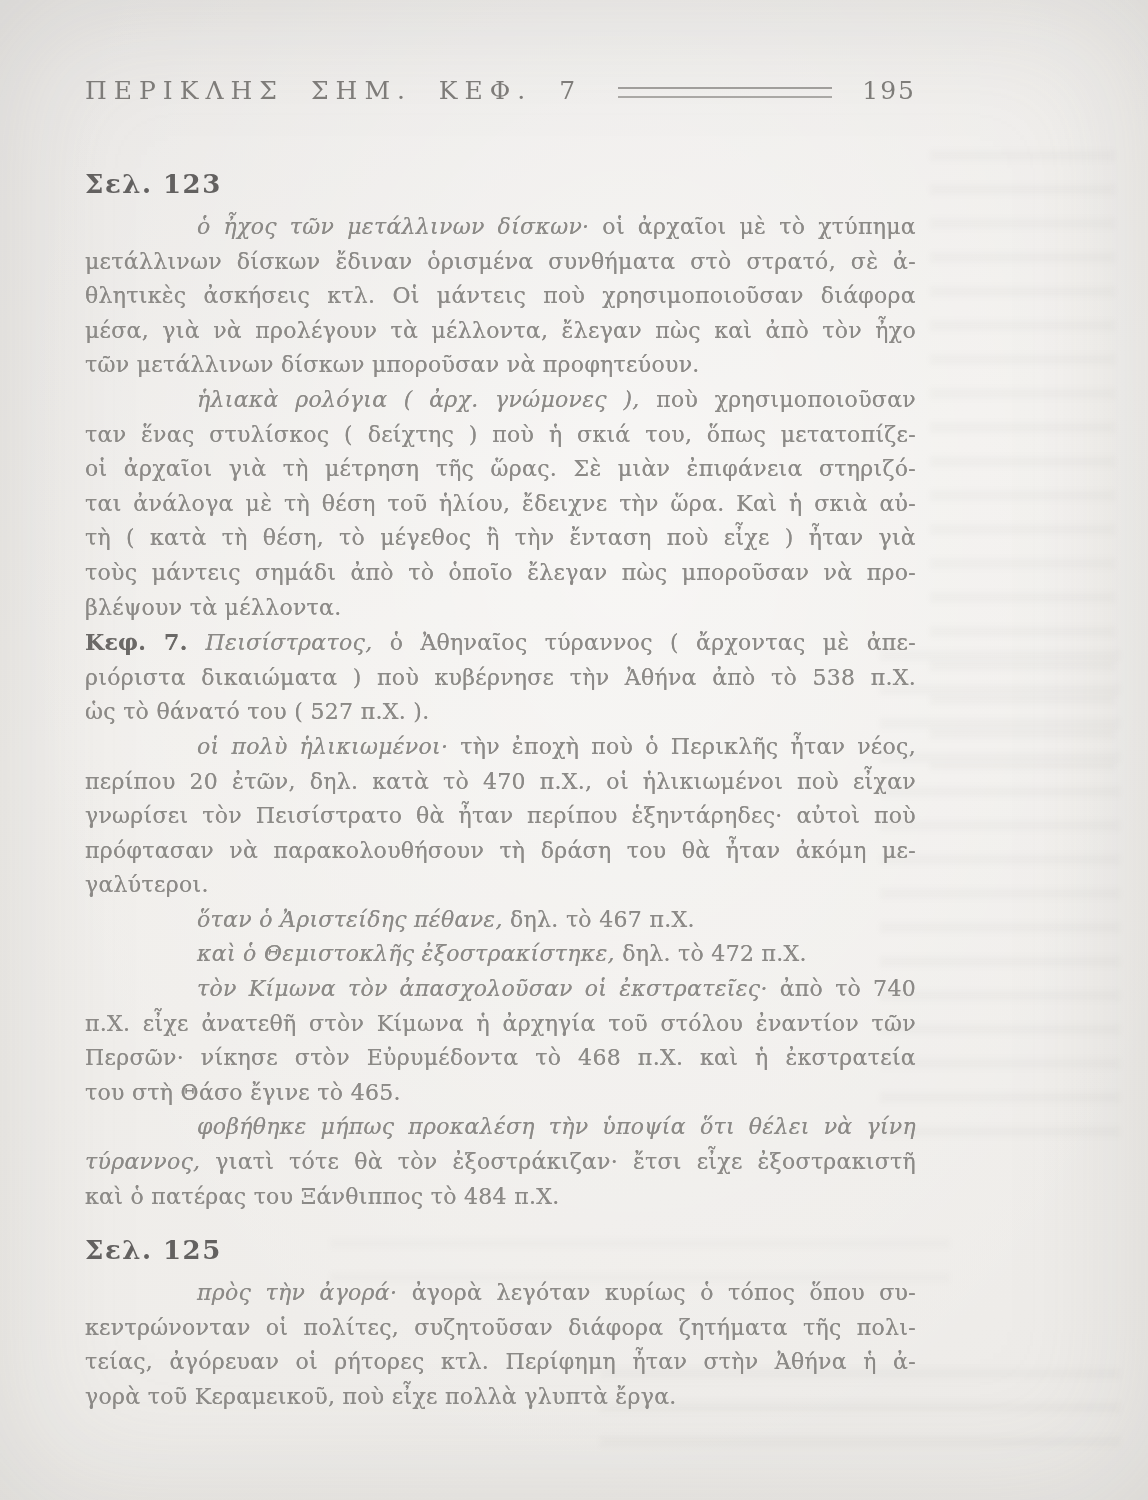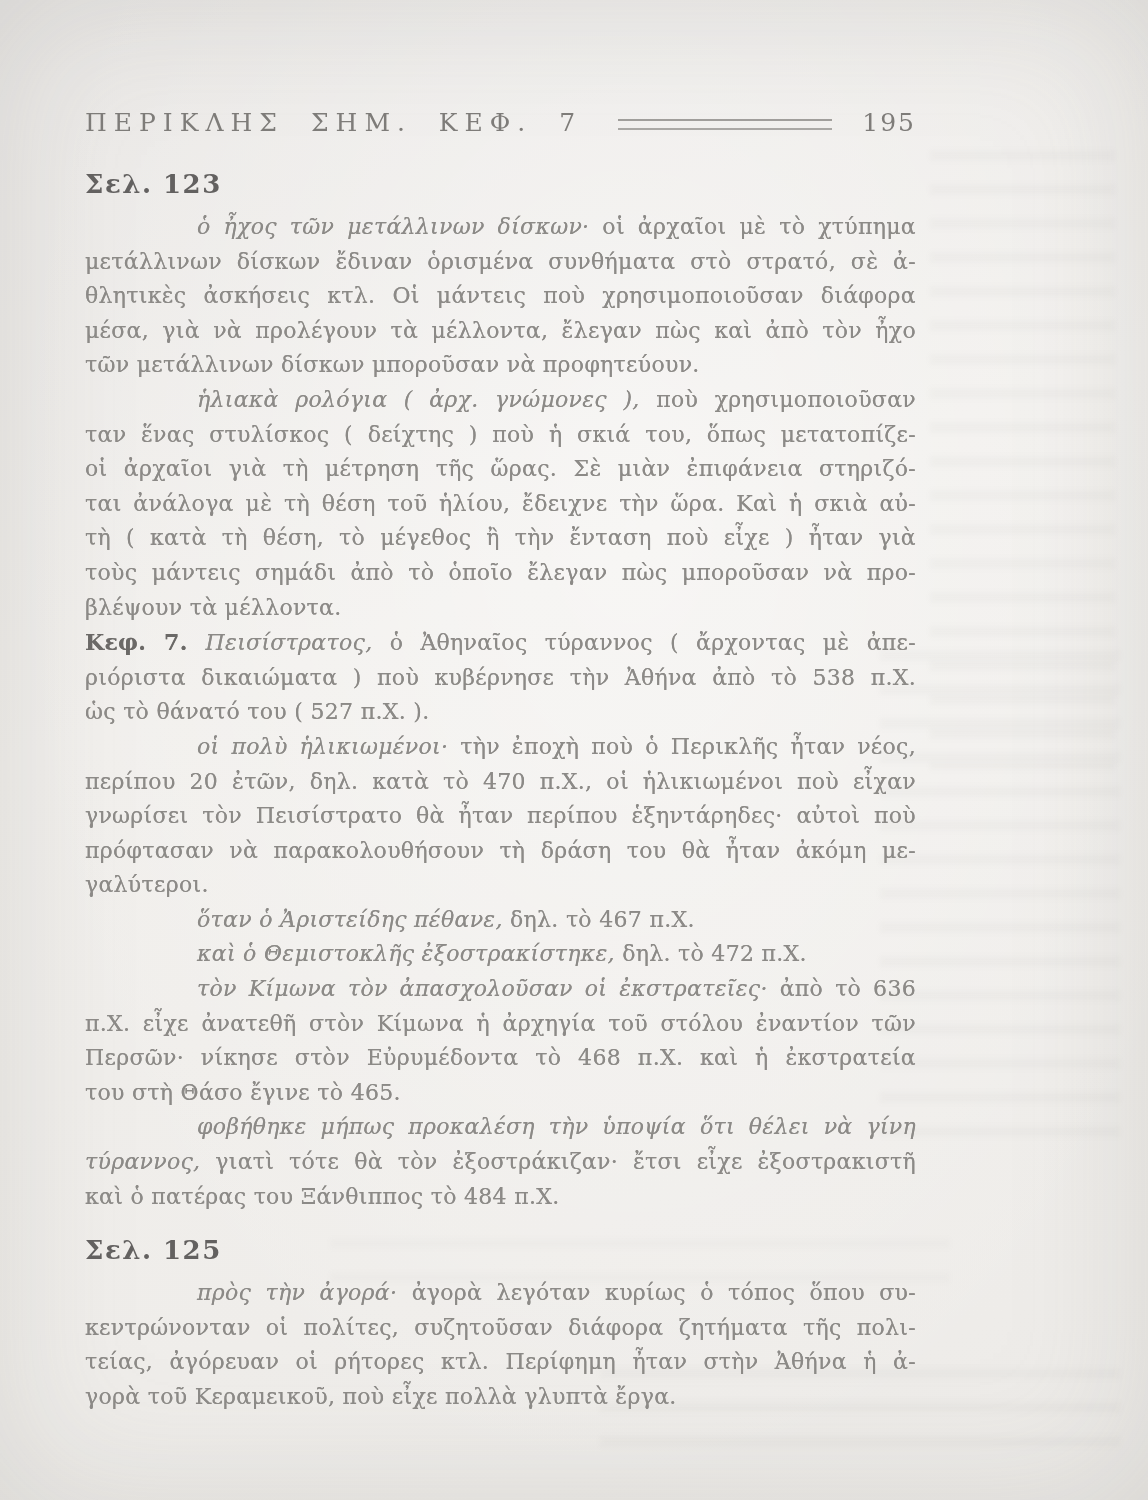--- a/index.html
+++ b/index.html
@@ -7,21 +7,21 @@
     position:relative;width:1148px;height:1500px;overflow:hidden;
     background:
       radial-gradient(ellipse at 55% 35%, rgba(255,255,255,.45), rgba(255,255,255,0) 72%),
       linear-gradient(160deg,#eae8e6 0%,#f1efec 40%,#efedea 75%,#edebe8 100%);
     background-color:#efedea;
     box-shadow:inset 0 0 140px rgba(118,116,112,.18);
     font-family:"DejaVu Serif",serif;
     color:#8c8a87;
   }
   .running-header{
-    position:absolute;left:85px;top:108px;width:831px;
+    position:absolute;left:85px;top:76px;width:831px;
     display:flex;align-items:center;
     font-size:25px;line-height:30px;color:#7e7c79;
   }
   .running-title{letter-spacing:7px;word-spacing:12px;white-space:nowrap;}
   .header-rule{
     flex:1;height:7px;margin:2px 30px 0 36px;
     border-top:2px solid #a09e9b;border-bottom:2px solid #aaa8a5;
   }
   .page-number{letter-spacing:2px;}
   .content{position:absolute;left:85px;top:148px;width:831px;margin-top:20px;}
@@ -96,21 +96,21 @@
         <div class="line justify"><span class="seg normal">πρόφτασαν νὰ παρακολουθήσουν τὴ δράση του θὰ ἦταν ἀκόμη με-</span></div>
         <div class="line"><span class="seg normal">γαλύτεροι.</span></div>
       </div>
       <div class="paragraph">
         <div class="line indent"><span class="seg italic">ὅταν ὁ Ἀριστείδης πέθανε,</span><span class="seg normal"> δηλ. τὸ 467 π.Χ.</span></div>
       </div>
       <div class="paragraph">
         <div class="line indent"><span class="seg italic">καὶ ὁ Θεμιστοκλῆς ἐξοστρακίστηκε,</span><span class="seg normal"> δηλ. τὸ 472 π.Χ.</span></div>
       </div>
       <div class="paragraph">
-        <div class="line indent justify"><span class="seg italic">τὸν Κίμωνα τὸν ἀπασχολοῦσαν οἱ ἐκστρατεῖες·</span><span class="seg normal"> ἀπὸ τὸ 636</span></div>
+        <div class="line indent justify"><span class="seg italic">τὸν Κίμωνα τὸν ἀπασχολοῦσαν οἱ ἐκστρατεῖες·</span><span class="seg normal"> ἀπὸ τὸ 740</span></div>
         <div class="line justify"><span class="seg normal">π.Χ. εἶχε ἀνατεθῆ στὸν Κίμωνα ἡ ἀρχηγία τοῦ στόλου ἐναντίον τῶν</span></div>
         <div class="line justify"><span class="seg normal">Περσῶν· νίκησε στὸν Εὐρυμέδοντα τὸ 468 π.Χ. καὶ ἡ ἐκστρατεία</span></div>
         <div class="line"><span class="seg normal">του στὴ Θάσο ἔγινε τὸ 465.</span></div>
       </div>
       <div class="paragraph">
         <div class="line indent justify"><span class="seg italic">φοβήθηκε μήπως προκαλέση τὴν ὑποψία ὅτι θέλει νὰ γίνη</span></div>
         <div class="line justify"><span class="seg italic">τύραννος,</span><span class="seg normal"> γιατὶ τότε θὰ τὸν ἐξοστράκιζαν· ἔτσι εἶχε ἐξοστρακιστῆ</span></div>
         <div class="line"><span class="seg normal">καὶ ὁ πατέρας του Ξάνθιππος τὸ 484 π.Χ.</span></div>
       </div>
       <div class="section-heading later">Σελ. 125</div>

